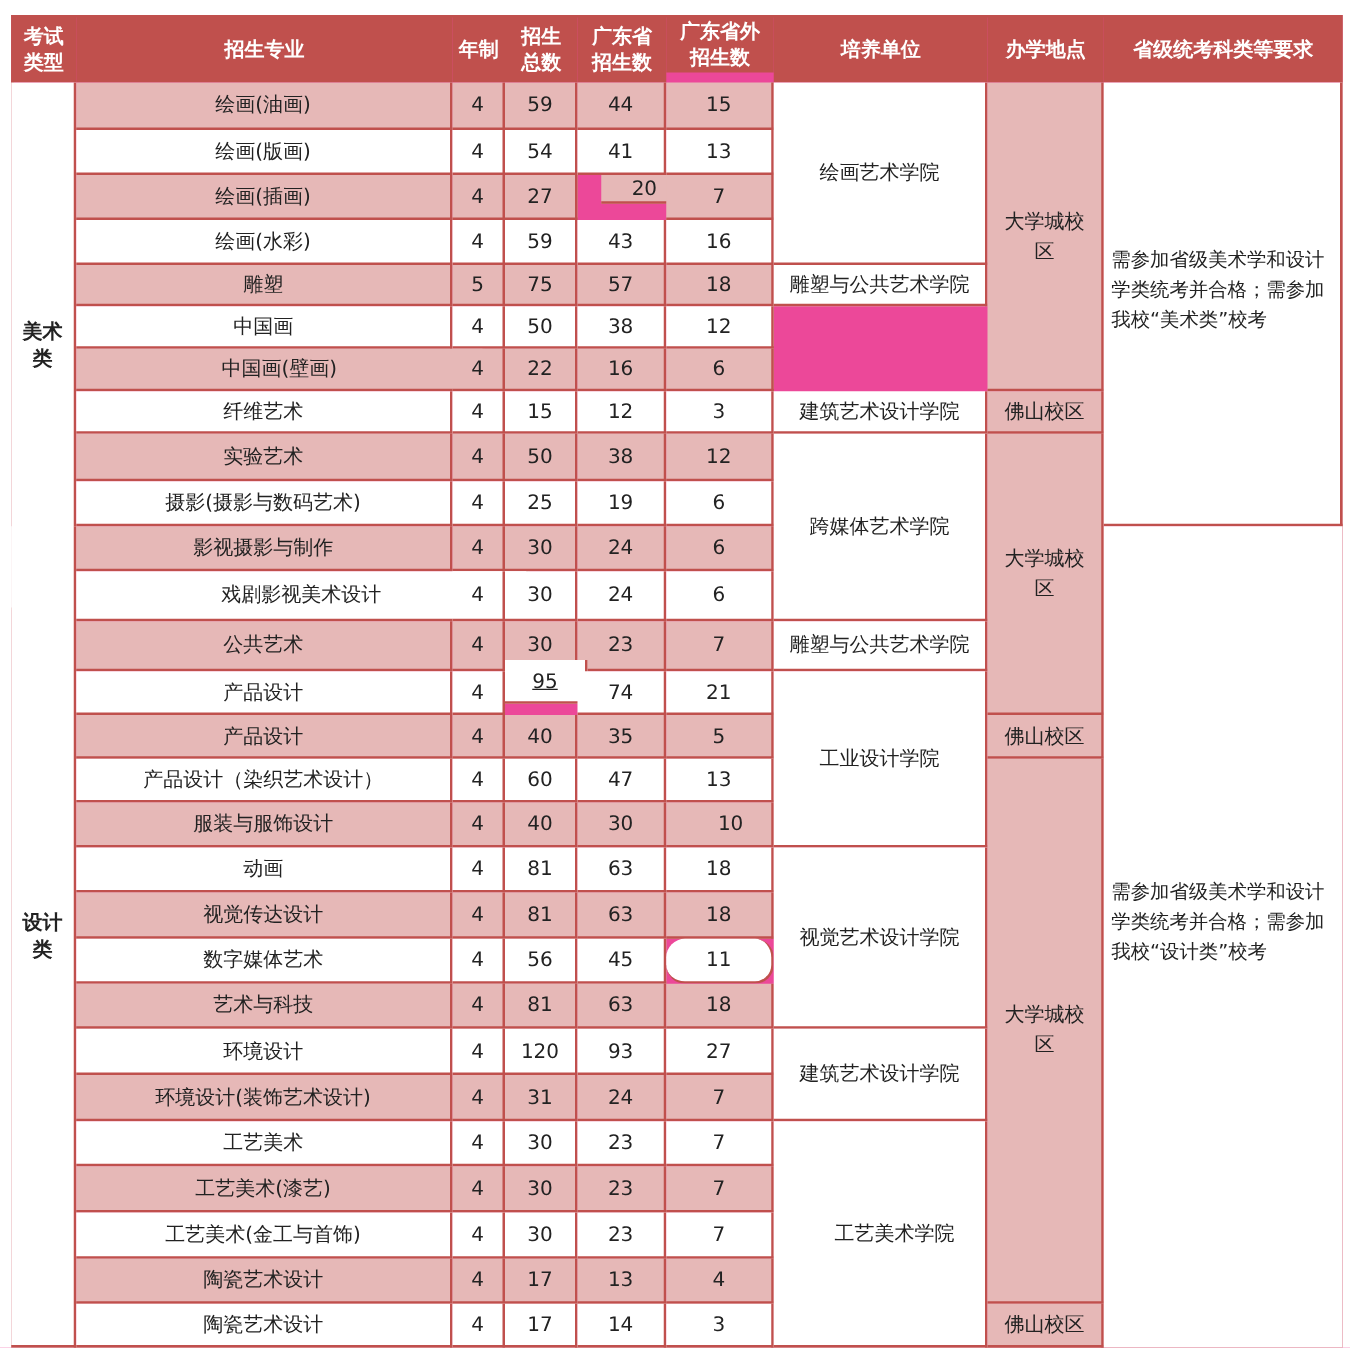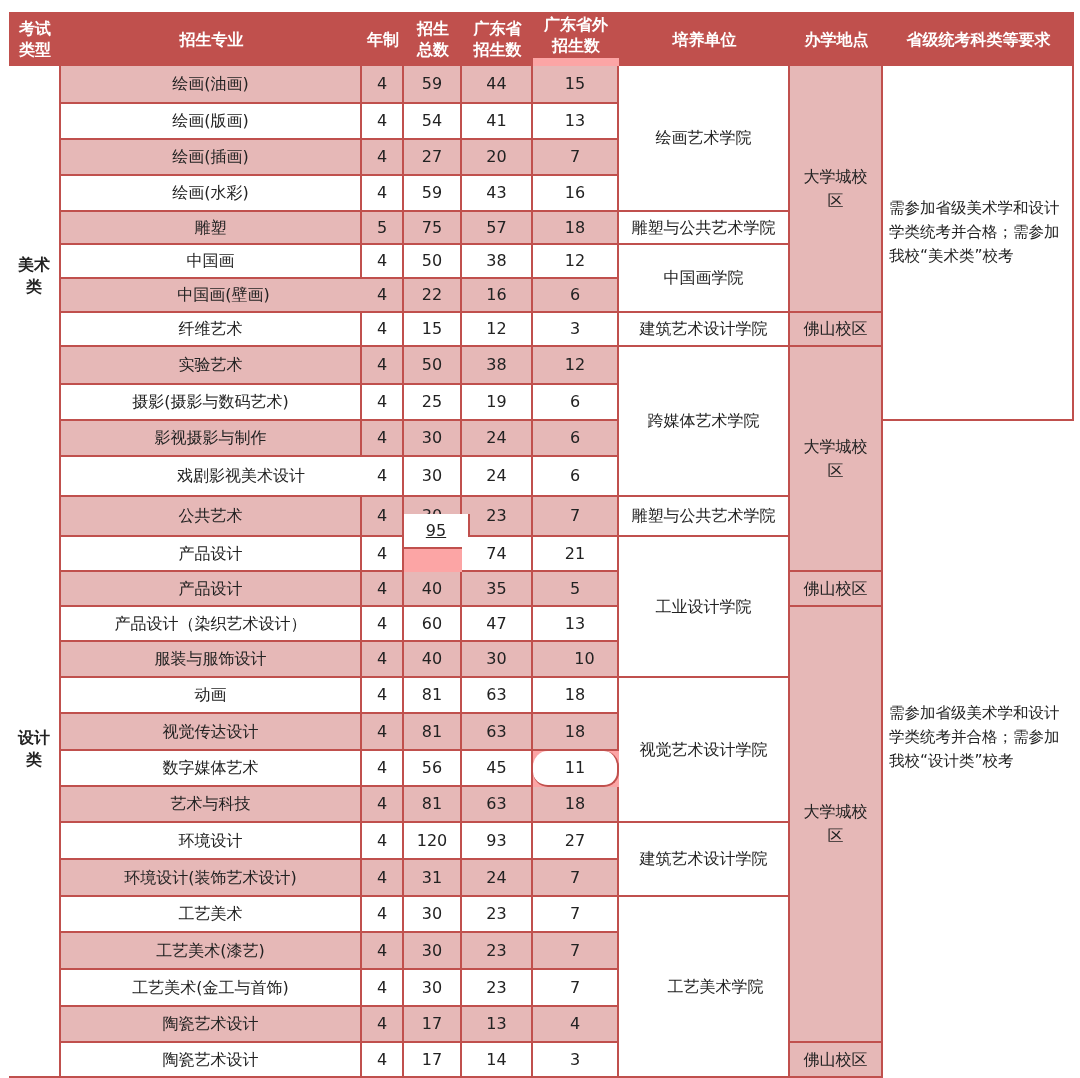--- a/index.html
+++ b/index.html
@@ -1,17 +1,17 @@
 <!DOCTYPE html>
 <html><head>
 <meta charset="utf-8">
 <style>
   html,body{margin:0;padding:0;background:#ffffff;}
   body{width:1080px;height:1078px;position:relative;overflow:hidden;font-family:"DejaVu Sans","Liberation Sans",sans-serif;color:#222;}
-  #tbl{position:absolute;left:9px;top:12px;width:1065px;height:1066px;border:2px solid #c0504d;box-sizing:border-box;background:#fca5a5;}
+  #tbl{position:absolute;left:9px;top:12px;width:1065px;height:1066px;border:2px solid #c0504d;box-sizing:border-box;background:#ec4899;}
   .c{position:absolute;box-sizing:border-box;display:flex;align-items:center;justify-content:center;text-align:center;font-size:16px;line-height:20px;}
   .hd{background:#c0504d;color:#fff;font-weight:bold;font-size:16px;line-height:21px;}
   .pink{background:#e6b8b7;}
   .w{background:#fff;}
   .bd{border-right:2px solid #c0504d;border-bottom:2px solid #c0504d;}
   .note{align-items:flex-start;justify-content:flex-start;text-align:left;padding:4px 4px 0 6px;font-size:15.5px;line-height:24px;}
   .cat{font-weight:bold;font-size:16px;line-height:22px;}
   .campus{font-size:16px;line-height:24px;padding:0 6px;}
 </style>
 </head>
@@ -35,21 +35,21 @@
     <div class="c pink bd" style="left: 451px; top: 52px; width: 71px; height: 38px;">44</div>
     <div class="c pink bd" style="left: 522px; top: 52px; width: 86px; height: 38px;">15</div>
     <div class="c w bd" style="left: 50px; top: 90px; width: 301px; height: 36px;">绘画(版画)</div>
     <div class="c w bd" style="left: 351px; top: 90px; width: 42px; height: 36px;">4</div>
     <div class="c w bd" style="left: 393px; top: 90px; width: 58px; height: 36px;">54</div>
     <div class="c w bd" style="left: 451px; top: 90px; width: 71px; height: 36px;">41</div>
     <div class="c w bd" style="left: 522px; top: 90px; width: 86px; height: 36px;">13</div>
     <div class="c pink bd" style="left: 50px; top: 126px; width: 301px; height: 36px;">绘画(插画)</div>
     <div class="c pink bd" style="left: 351px; top: 126px; width: 42px; height: 36px;">4</div>
     <div class="c pink bd" style="left: 393px; top: 126px; width: 58px; height: 36px;">27</div>
-    <div class="c pink bd" style="left: 451px; top: 126px; width: 71px; height: 36px;">20</div>
+    <div class="c pink bd" style="left: 470px; top: 126px; width: 71px; height: 23px;">20</div>
     <div class="c pink bd" style="left: 522px; top: 126px; width: 86px; height: 36px;">7</div>
     <div class="c w bd" style="left: 50px; top: 162px; width: 301px; height: 36px;">绘画(水彩)</div>
     <div class="c w bd" style="left: 351px; top: 162px; width: 42px; height: 36px;">4</div>
     <div class="c w bd" style="left: 393px; top: 162px; width: 58px; height: 36px;">59</div>
     <div class="c w bd" style="left: 451px; top: 162px; width: 71px; height: 36px;">43</div>
     <div class="c w bd" style="left: 522px; top: 162px; width: 86px; height: 36px;">16</div>
     <div class="c pink bd" style="left: 50px; top: 198px; width: 301px; height: 33px;">雕塑</div>
     <div class="c pink bd" style="left: 351px; top: 198px; width: 42px; height: 33px;">5</div>
     <div class="c pink bd" style="left: 393px; top: 198px; width: 58px; height: 33px;">75</div>
     <div class="c pink bd" style="left: 451px; top: 198px; width: 71px; height: 33px;">57</div>
@@ -89,21 +89,21 @@
     <div class="c w bd" style="left: 393px; top: 443px; width: 58px; height: 40px;">30</div>
     <div class="c w bd" style="left: 451px; top: 443px; width: 71px; height: 40px;">24</div>
     <div class="c w bd" style="left: 522px; top: 443px; width: 86px; height: 40px;">6</div>
     <div class="c pink bd" style="left: 50px; top: 483px; width: 301px; height: 40px;">公共艺术</div>
     <div class="c pink bd" style="left: 351px; top: 483px; width: 42px; height: 40px;">4</div>
     <div class="c pink bd" style="left: 393px; top: 483px; width: 58px; height: 40px;">30</div>
     <div class="c pink bd" style="left: 451px; top: 483px; width: 71px; height: 40px;">23</div>
     <div class="c pink bd" style="left: 522px; top: 483px; width: 86px; height: 40px;">7</div>
     <div class="c w bd" style="left: 50px; top: 523px; width: 301px; height: 35px;">产品设计</div>
     <div class="c w bd" style="left: 351px; top: 523px; width: 42px; height: 35px;">4</div>
-    <div class="c w bd" style="left: 393px; top: 500px; width: 66px; height: 35px; text-decoration: underline;">95</div>
+    <div class="c w bd" style="left: 393px; top: 514px; width: 66px; height: 35px; text-decoration: underline;">95</div>
     <div class="c w bd" style="left: 451px; top: 523px; width: 71px; height: 35px;">74</div>
     <div class="c w bd" style="left: 522px; top: 523px; width: 86px; height: 35px;">21</div>
     <div class="c pink bd" style="left: 50px; top: 558px; width: 301px; height: 35px;">产品设计</div>
     <div class="c pink bd" style="left: 351px; top: 558px; width: 42px; height: 35px;">4</div>
     <div class="c pink bd" style="left: 393px; top: 558px; width: 58px; height: 35px;">40</div>
     <div class="c pink bd" style="left: 451px; top: 558px; width: 71px; height: 35px;">35</div>
     <div class="c pink bd" style="left: 522px; top: 558px; width: 86px; height: 35px;">5</div>
     <div class="c w bd" style="left: 50px; top: 593px; width: 301px; height: 35px;">产品设计（染织艺术设计）</div>
     <div class="c w bd" style="left: 351px; top: 593px; width: 42px; height: 35px;">4</div>
     <div class="c w bd" style="left: 393px; top: 593px; width: 58px; height: 35px;">60</div>
@@ -164,21 +164,20 @@
     <div class="c pink bd" style="left: 393px; top: 993px; width: 58px; height: 36px;">17</div>
     <div class="c pink bd" style="left: 451px; top: 993px; width: 71px; height: 36px;">13</div>
     <div class="c pink bd" style="left: 522px; top: 993px; width: 86px; height: 36px;">4</div>
     <div class="c w bd" style="left: 50px; top: 1029px; width: 301px; height: 35px;">陶瓷艺术设计</div>
     <div class="c w bd" style="left: 351px; top: 1029px; width: 42px; height: 35px;">4</div>
     <div class="c w bd" style="left: 393px; top: 1029px; width: 58px; height: 35px;">17</div>
     <div class="c w bd" style="left: 451px; top: 1029px; width: 71px; height: 35px;">14</div>
     <div class="c w bd" style="left: 522px; top: 1029px; width: 86px; height: 35px;">3</div>
     <div class="c w bd" style="left: 608px; top: 52px; width: 171px; height: 146px;">绘画艺术学院</div>
     <div class="c w bd" style="left: 608px; top: 198px; width: 171px; height: 33px;">雕塑与公共艺术学院</div>
-    <div class="c w bd" style="left: 608px; top: 231px; width: 171px; height: 68px;">中国画学院</div>
     <div class="c w bd" style="left: 608px; top: 299px; width: 171px; height: 34px;">建筑艺术设计学院</div>
     <div class="c w bd" style="left: 608px; top: 333px; width: 171px; height: 150px;">跨媒体艺术学院</div>
     <div class="c w bd" style="left: 608px; top: 483px; width: 171px; height: 40px;">雕塑与公共艺术学院</div>
     <div class="c w bd" style="left: 608px; top: 523px; width: 171px; height: 141px;">工业设计学院</div>
     <div class="c w bd" style="left: 608px; top: 664px; width: 171px; height: 145px;">视觉艺术设计学院</div>
     <div class="c w bd" style="left: 608px; top: 809px; width: 171px; height: 74px;">建筑艺术设计学院</div>
     <div class="c w bd" style="left: 608px; top: 883px; width: 171px; height: 181px; padding-left: 24px;">工艺美术学院</div>
     <div class="c pink bd campus" style="left: 779px; top: 52px; width: 93px; height: 247px;">大学城校<br>区</div>
     <div class="c pink bd campus" style="left: 779px; top: 299px; width: 93px; height: 34px;">佛山校区</div>
     <div class="c pink bd campus" style="left: 779px; top: 333px; width: 93px; height: 225px;">大学城校<br>区</div>

